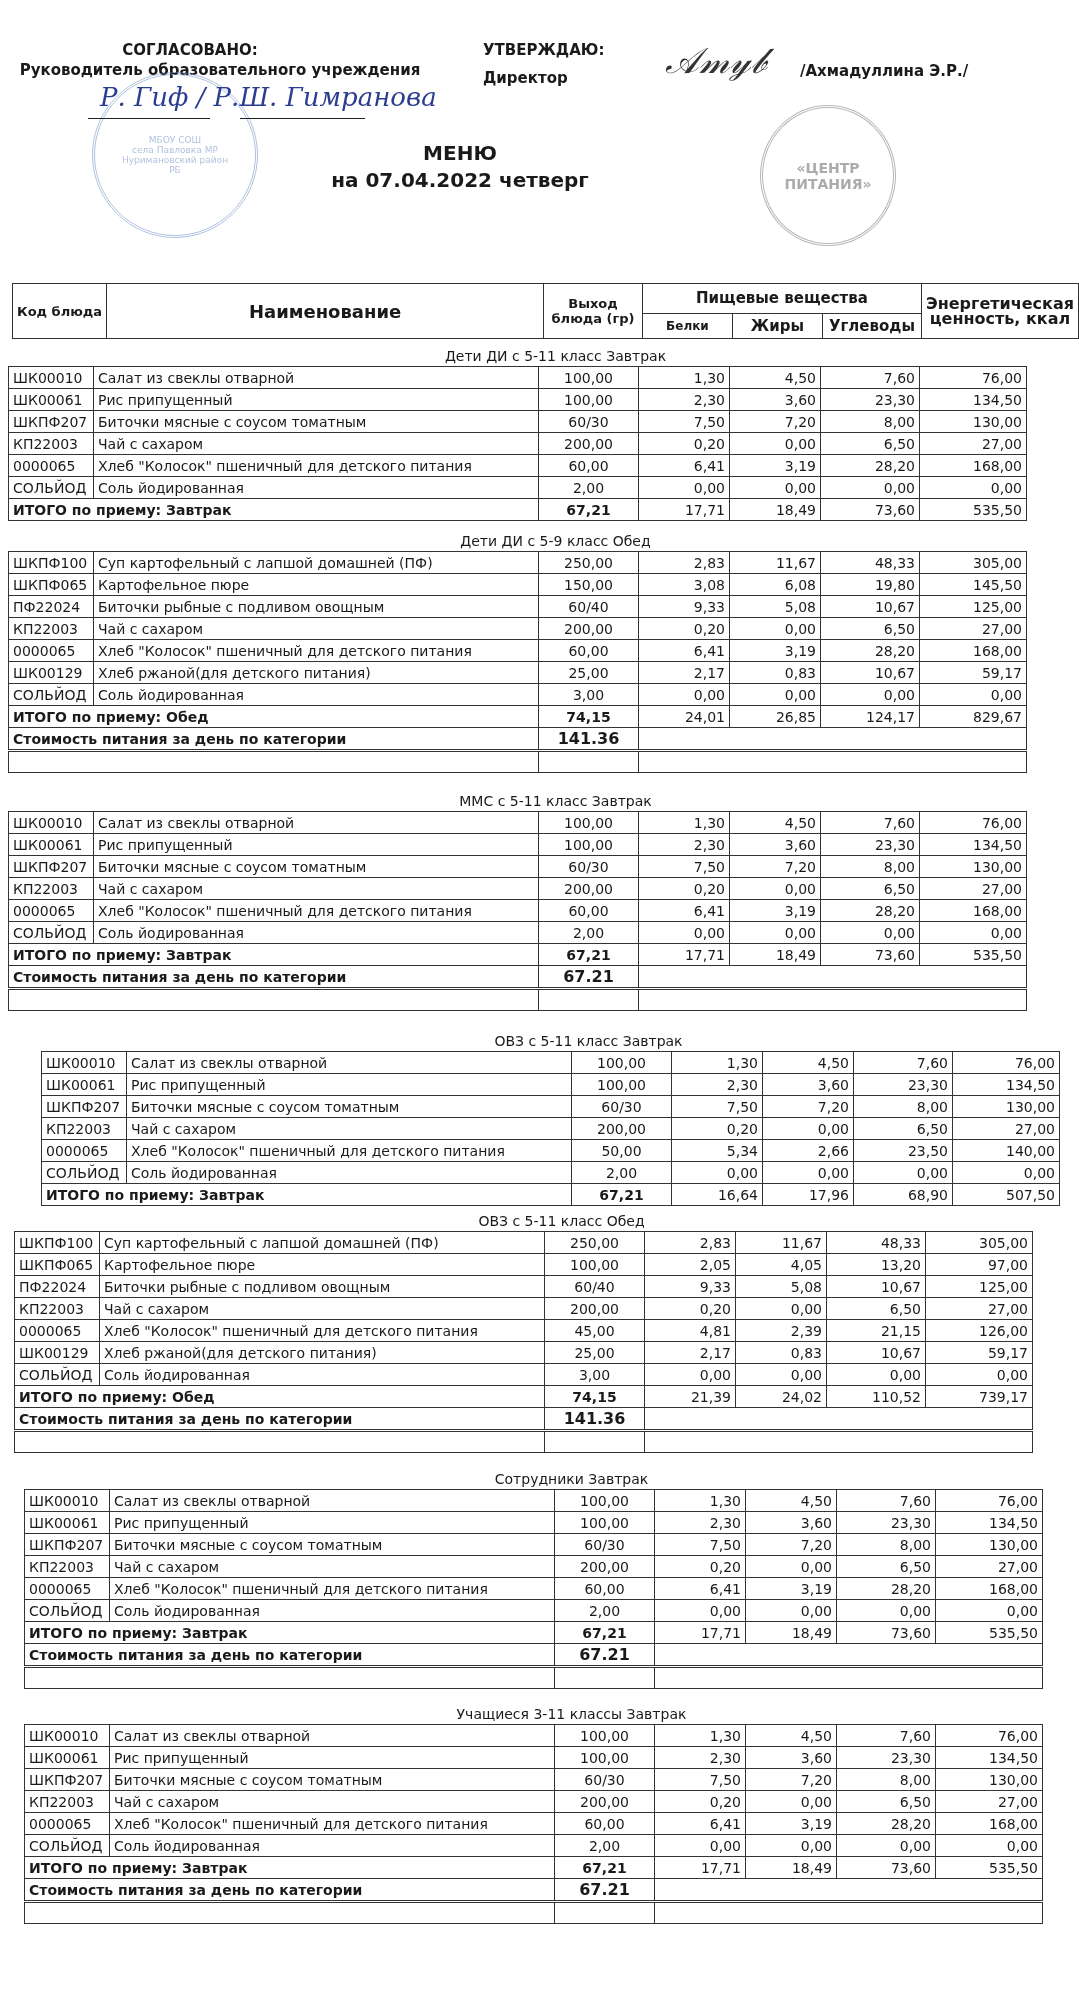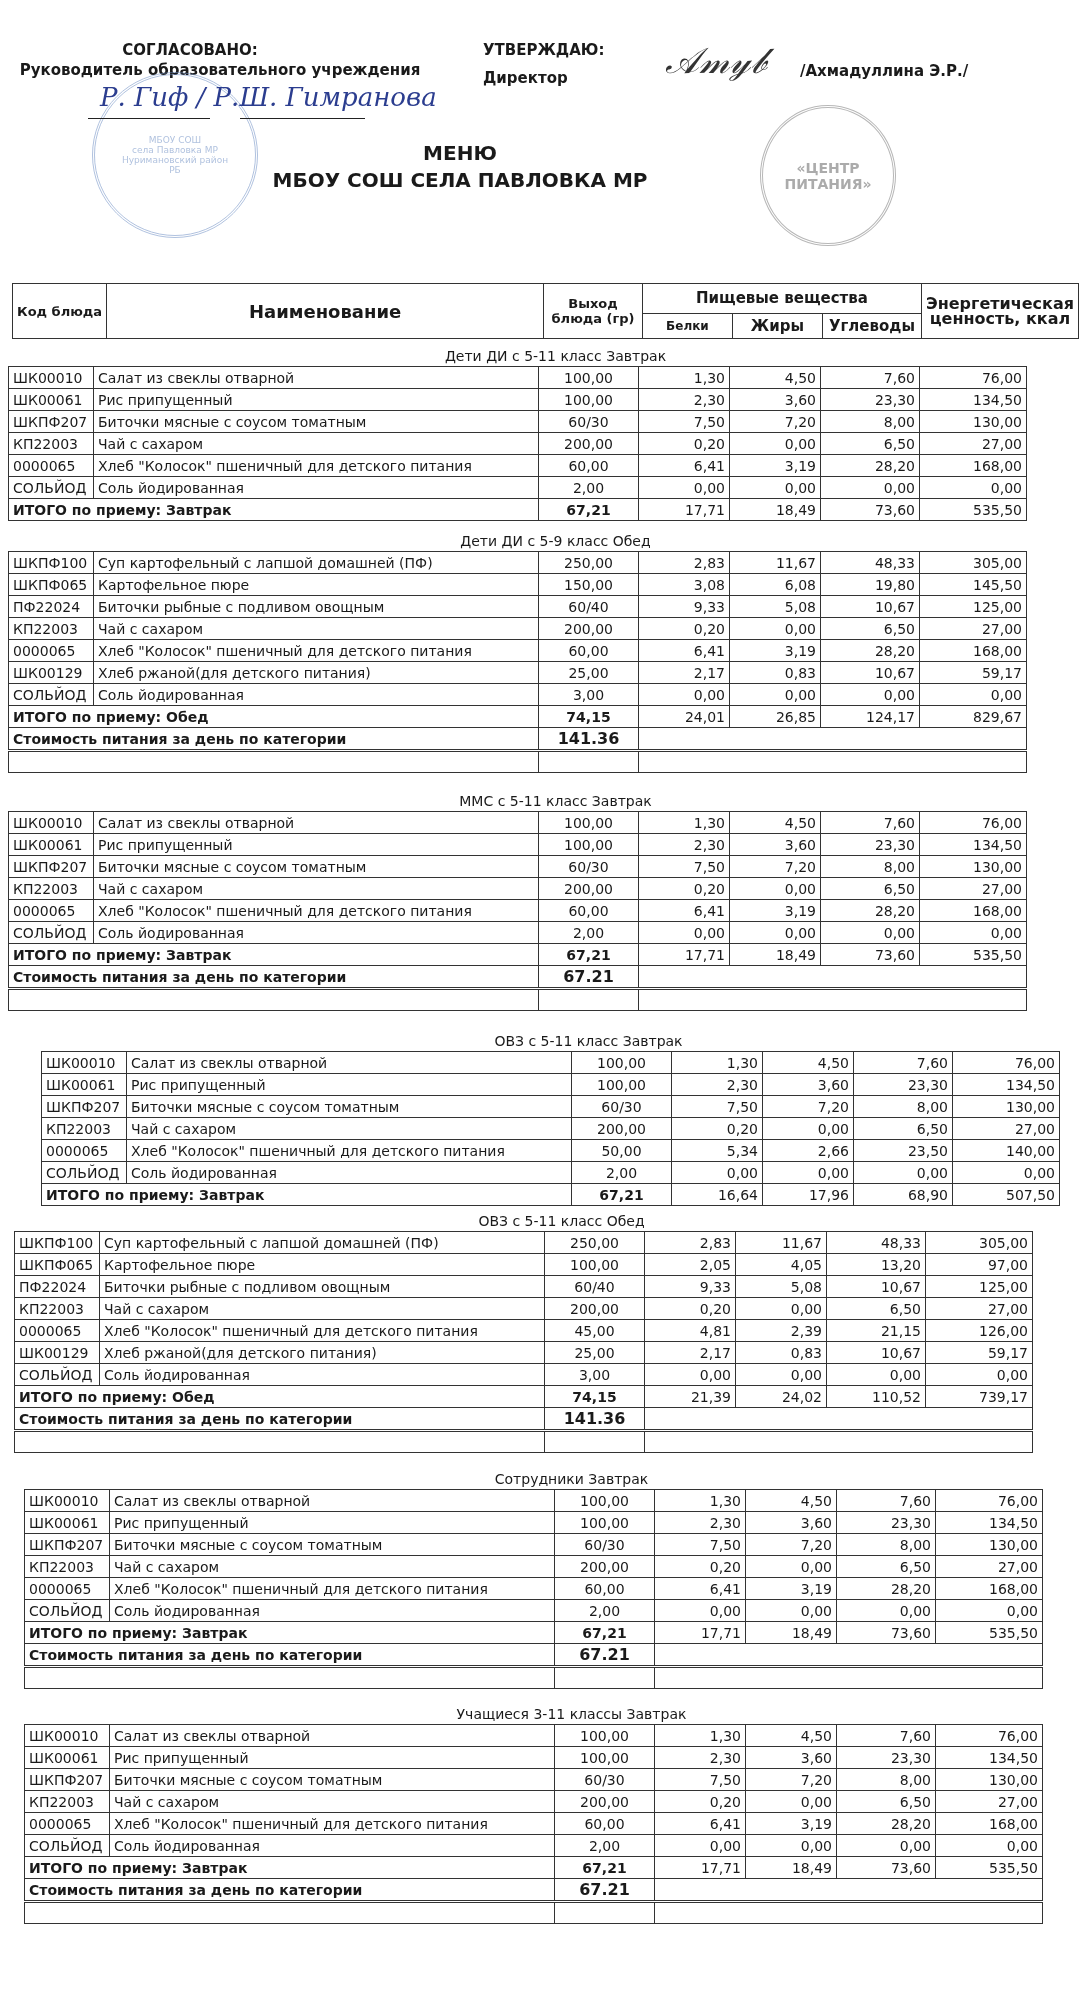--- a/index.html
+++ b/index.html
@@ -54,21 +54,21 @@
 </div>
 <div class="sig" style="left:665px;top:40px;font-size:36px;color:#333;">𝒜𝓂𝓎𝒷</div>
 <div class="approver">/Ахмадуллина Э.Р./</div>
 <div class="stamp stamp2" style="left:760px;top:105px;width:130px;height:135px;font-size:14px;font-weight:bold;">
   <span>«ЦЕНТР</span>
   <span>ПИТАНИЯ»</span>
 </div>
 
 <div class="title">
   <div>МЕНЮ</div>
-  <div>МБОУ СОШ СЕЛА ПАВЛОВКА МР</div>
+  <div>на 07.04.2022  четверг</div>
 </div>
 
 <table style="left:12px;top:283px;" class="head">
   <tbody>
       <tr>
     <th rowspan="2" class="c-code" style="height:54px">Код блюда</th>
     <th rowspan="2" class="c-name big">Наименование</th>
     <th rowspan="2" class="c-yield" style="white-space:normal">Выход блюда (гр)</th>
     <th colspan="3" style="font-size:15px;height:26px">Пищевые вещества</th>
     <th rowspan="2" class="c-kcal small" style="white-space:normal;text-align:center">Энергетическая ценность, ккал</th>

